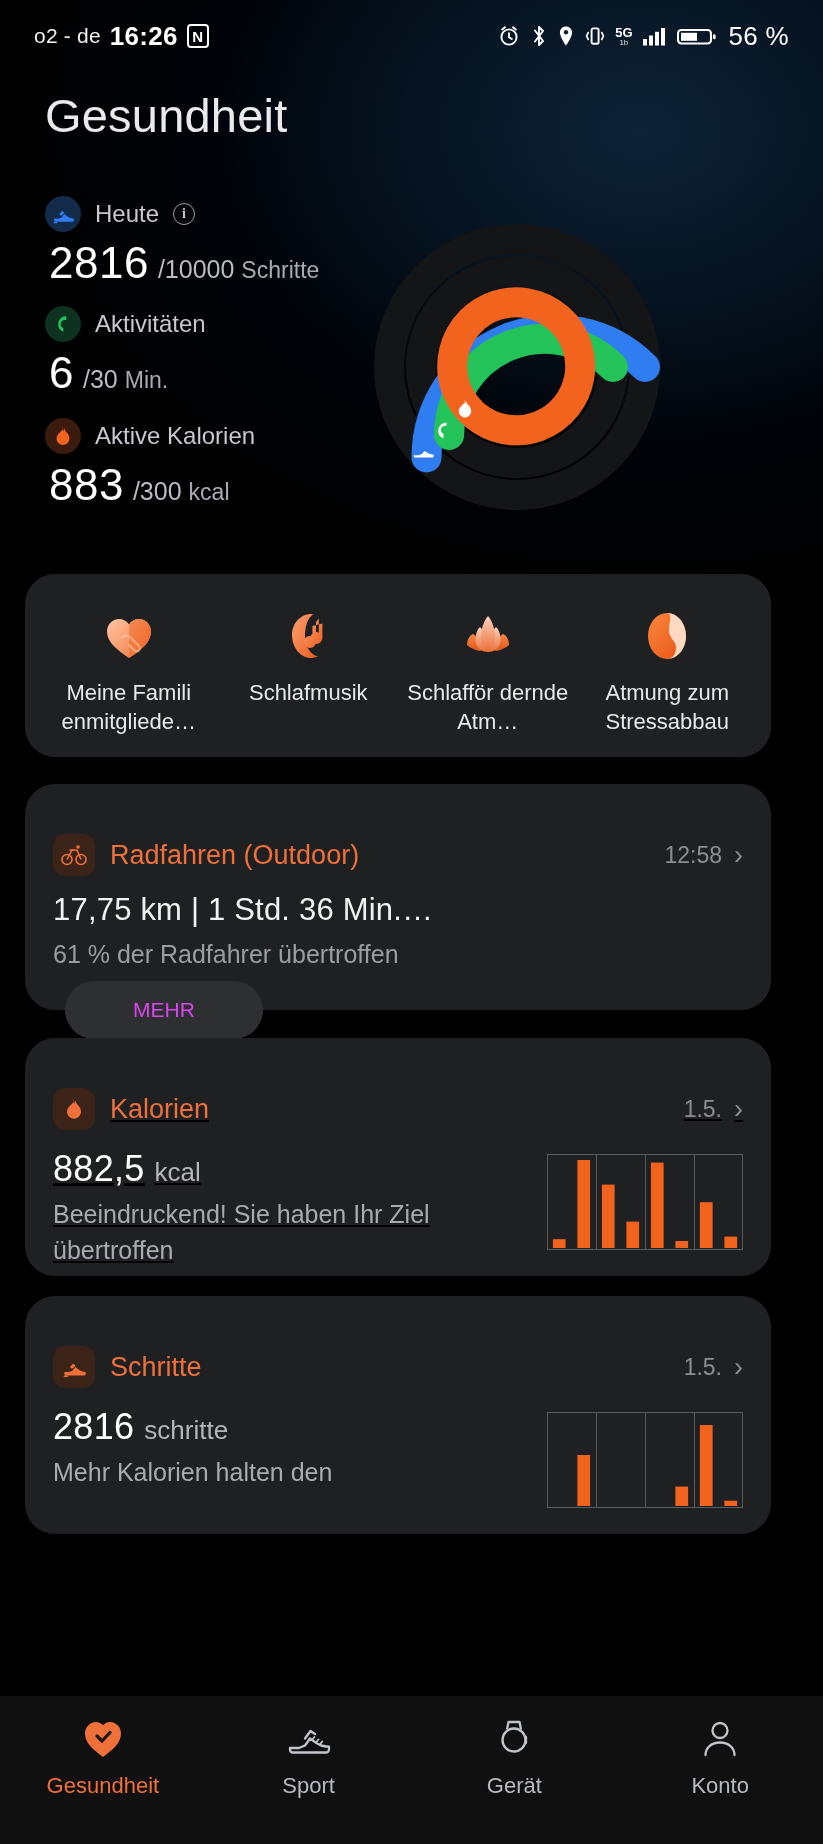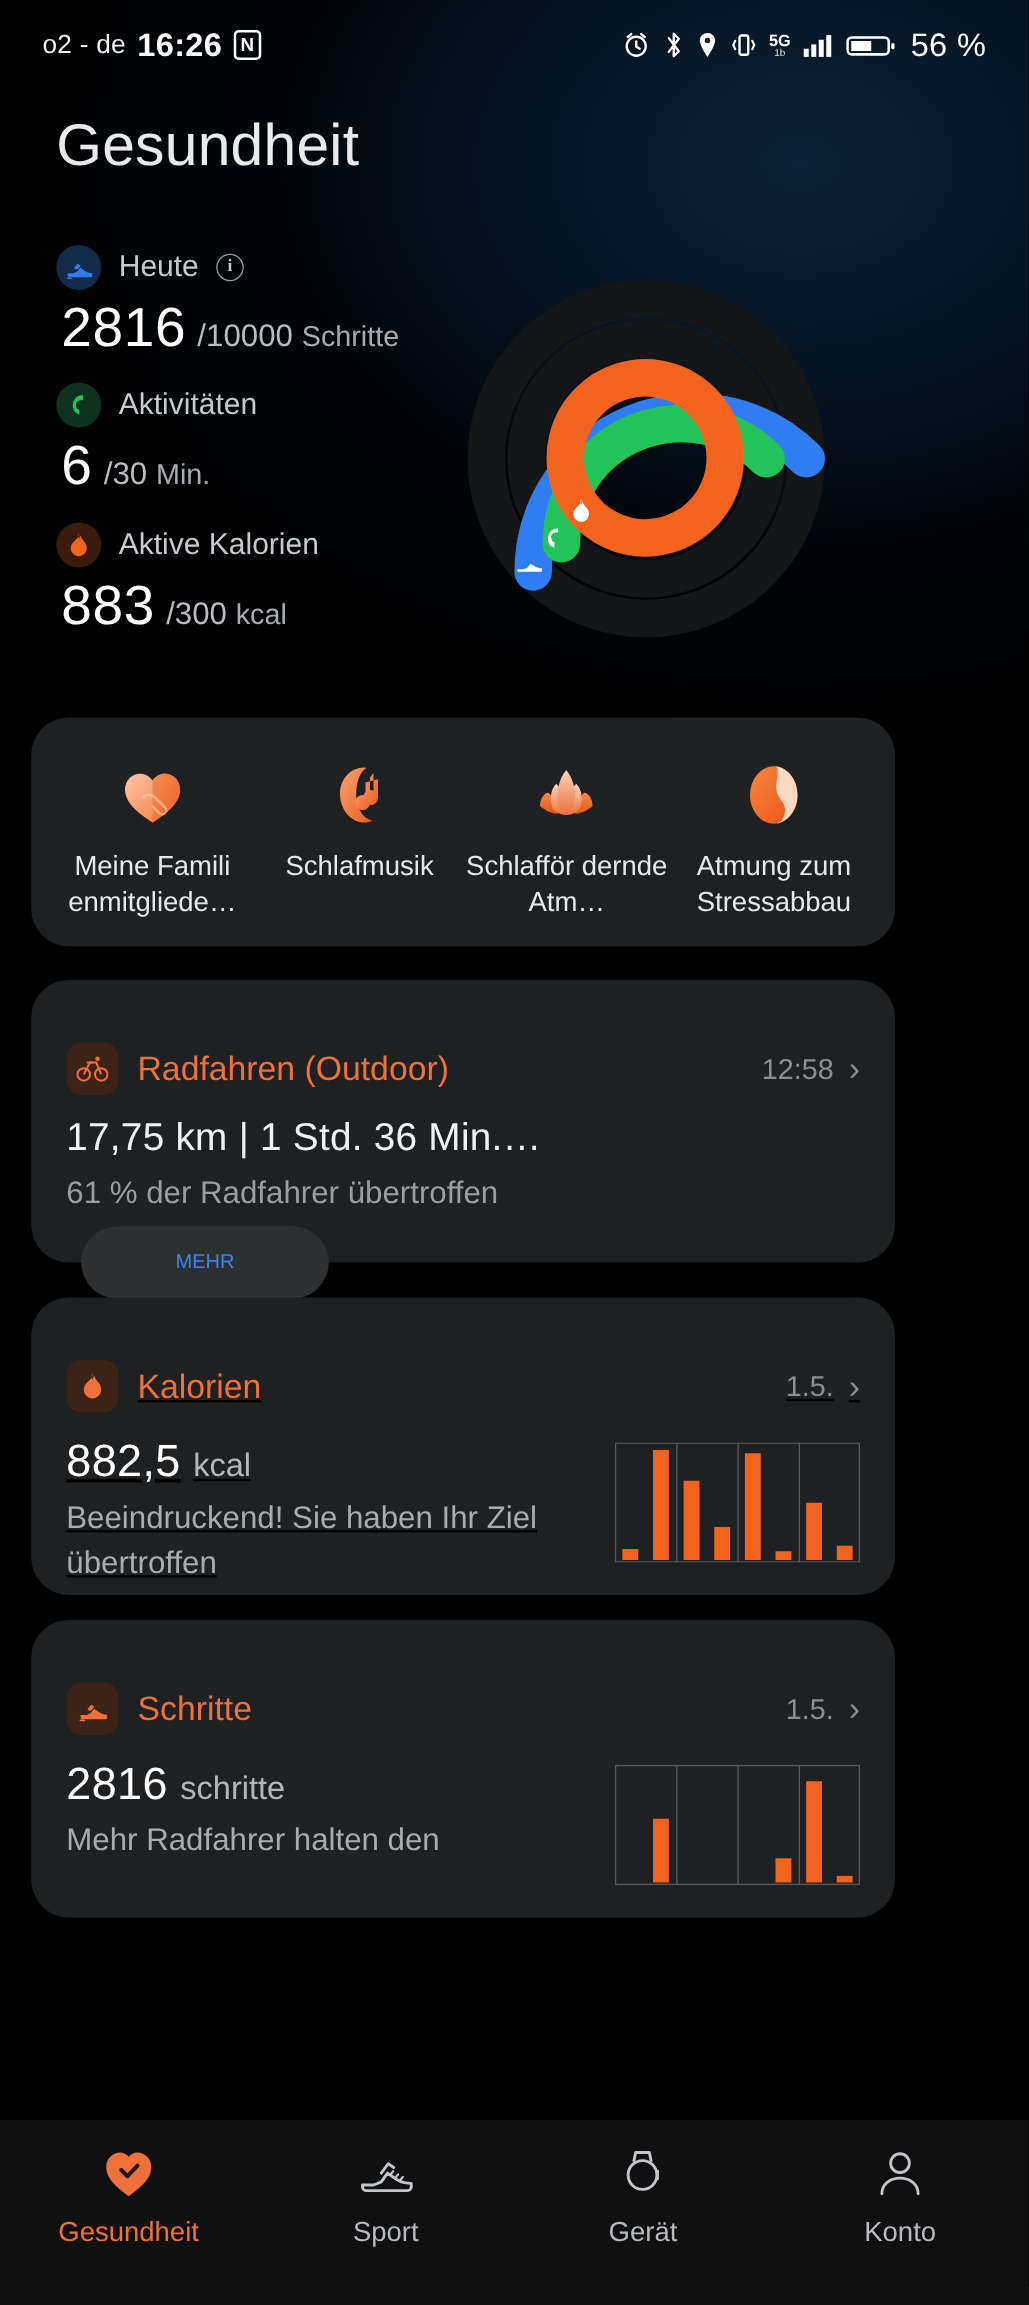--- a/index.html
+++ b/index.html
@@ -68,21 +68,21 @@
   .m-big { font-size:44px; font-weight:400; color:#fff; letter-spacing:.5px; }
   .m-small { font-size:25px; color:#b9bcc1; margin-left:9px; }
   .m-unit { font-size:23px; color:#a8acb2; margin-left:7px; }
 
   
   .rings { position:absolute; top:222px; left:372px; width:290px; height:290px; }
   .rings svg { display:block; }
 
   
   .card {
-    position:absolute; left:25px; width:691px;
+    position:absolute; left:25px; width:746px;
     background:#1f2021; border-radius:30px;
   }
 
   
   .card-shortcuts { top:574px; height:183px; }
   .tiles { display:flex; height:100%; padding:34px 14px 0 14px; }
   .tile { flex:1; display:flex; flex-direction:column; align-items:center; }
   .tile-icon { width:56px; height:56px; margin-bottom:14px; }
   .tile-label {
     font-size:22px; line-height:29px; color:#e7e8ea; text-align:center;
@@ -101,21 +101,21 @@
   .card-head-right { margin-left:auto; display:flex; align-items:center; gap:12px; }
   .card-time { font-size:23px; color:#8b8f94; }
   .chev { color:#8b8f94; font-size:27px; line-height:1; }
   .cycle-body { display:flex; align-items:flex-start; margin-top:16px;flex-direction:column; }
   .cycle-left { flex:1; }
   .cycle-main { font-size:31px; color:#f0f1f2; letter-spacing:.2px; }
   .cycle-sub { font-size:25px; color:#9a9ea3; line-height:34px; margin-top:9px; }
   .mehr-btn {
     width:198px; height:58px; border-radius:29px; background:#2e2f31;
     display:flex; align-items:center; justify-content:center;
-    font-size:16px; color:#3b82f6; margin-top:10px; margin-left:12px; flex:none;
+    font-size:21px; color:#d946ef; margin-top:10px; margin-left:12px; flex:none;
   }
 
   
   .card-kcal { top:1038px; height:238px;text-decoration:underline; }
   .stat-row { display:flex; align-items:flex-start; margin-top:18px; }
   .stat-left { flex:1; padding-right:14px; }
   .stat-val { display:flex; align-items:baseline; }
   .stat-big { font-size:36px; color:#fff; letter-spacing:.3px; }
   .stat-unit { font-size:26px; color:#b3b7bc; margin-left:10px; }
   .stat-desc { font-size:25px; color:#a8acb1; line-height:36px; margin-top:6px; }
@@ -440,21 +440,21 @@
           <span class="card-time">1.5.</span>
           <span class="chev">›</span>
         </span>
       </div>
       <div class="stat-row">
         <div class="stat-left">
           <div class="stat-val">
             <span class="stat-big">2816</span>
             <span class="stat-unit">schritte</span>
           </div>
-          <div class="stat-desc">Mehr Radfahrer halten den</div>
+          <div class="stat-desc">Mehr Kalorien halten den</div>
         </div>
         <div class="minichart"><svg width="196" height="96" viewBox="0 0 196 96">
               <rect x="0.5" y="0.5" width="195" height="95" fill="none" stroke="#5a5b5d" stroke-width="1"></rect>
               <line x1="49.5" y1="0" x2="49.5" y2="96" stroke="#5a5b5d" stroke-width="1"></line>
               <line x1="98.5" y1="0" x2="98.5" y2="96" stroke="#5a5b5d" stroke-width="1"></line>
               <line x1="147.5" y1="0" x2="147.5" y2="96" stroke="#5a5b5d" stroke-width="1"></line>
               <rect x="30.4" y="43.0" width="12.7" height="51.0" fill="#f2641e"></rect>
               <rect x="128.4" y="74.6" width="12.7" height="19.4" fill="#f2641e"></rect>
               <rect x="152.9" y="13.0" width="12.7" height="81.0" fill="#f2641e"></rect>
               <rect x="177.4" y="88.7" width="12.7" height="5.3" fill="#f2641e"></rect>

